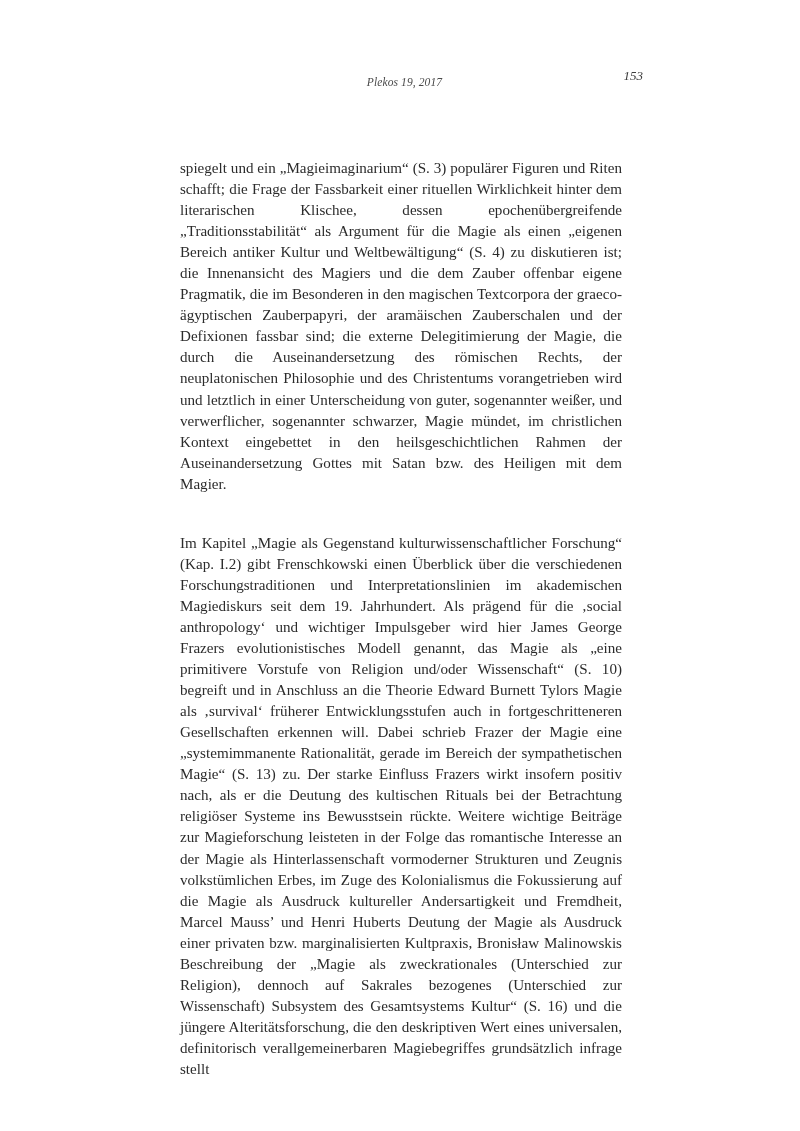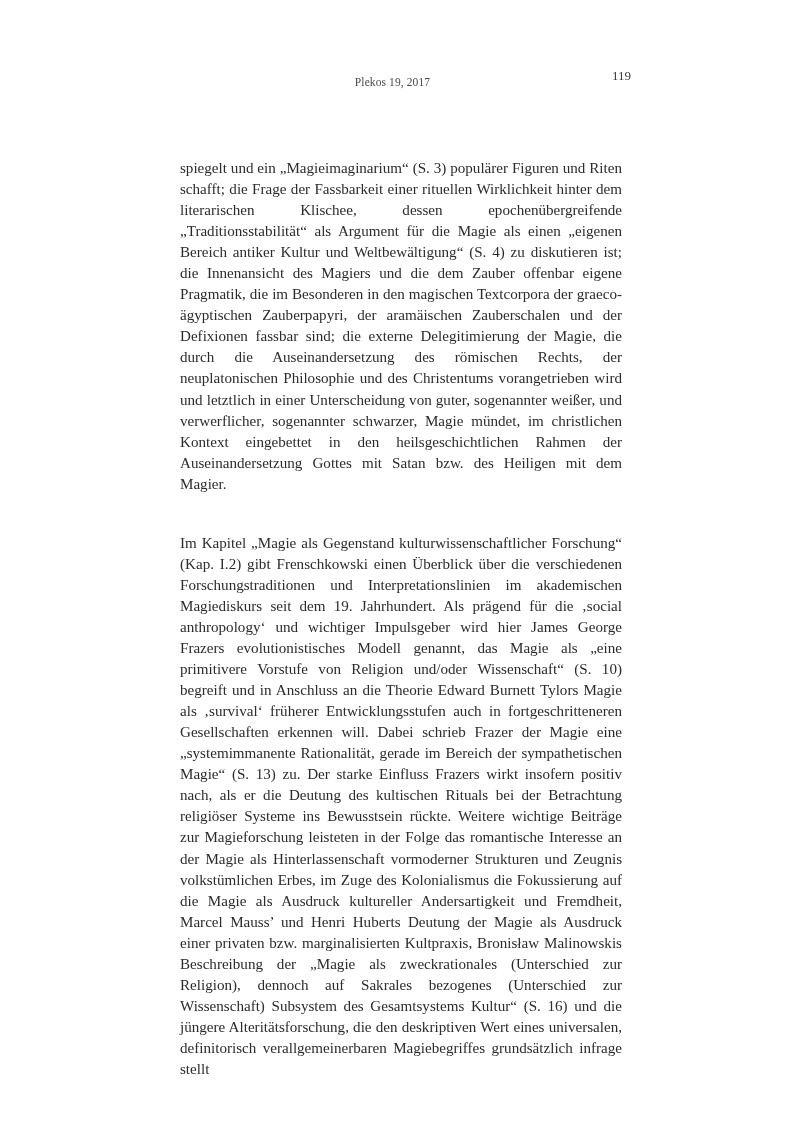--- a/index.html
+++ b/index.html
@@ -18,26 +18,27 @@
     overflow: hidden;
     font-family: "Liberation Serif", "DejaVu Serif", serif;
     color: #2e2e2e;
     -webkit-font-smoothing: antialiased;
   }
 
   
   .running-head {
     position: absolute;
     top: 72px;
-    left: 155px;
+    left: 167px;
     width: 475px;
     height: 20px;
     font-size: 11.5px;
     line-height: 20px;
     color: #4a4a4a;
+    font-style: italic;
   }
 
   .running-head .journal-line {
     position: absolute;
     left: 0;
     right: 0;
     text-align: center;
     letter-spacing: 0.1px;
   }
 
@@ -85,21 +86,21 @@
     margin-top: 13px;
   }
 </style>
 </head>
 <body>
 
 <div class="page">
 
   <div class="running-head">
     <div class="journal-line">Plekos 19, 2017</div>
-    <div class="folio">119</div>
+    <div class="folio">153</div>
   </div>
 
   <div class="textblock">
     <p>spiegelt und ein „Magieimaginarium“ (S. 3) populärer Figuren und Riten schafft; die Frage der Fassbarkeit einer rituellen Wirklichkeit hinter dem literarischen Klischee, dessen epochenübergreifende „Traditionsstabilität“ als Argument für die Magie als einen „eigenen Bereich antiker Kultur und Weltbewältigung“ (S. 4) zu diskutieren ist; die Innenansicht des Magiers und die dem Zauber offenbar eigene Pragmatik, die im Besonderen in den magischen Textcorpora der graeco-ägyptischen Zauberpapyri, der aramäischen Zauberschalen und der Defixionen fassbar sind; die externe Delegitimierung der Magie, die durch die Auseinandersetzung des römischen Rechts, der neuplatonischen Philosophie und des Christentums vorangetrieben wird und letztlich in einer Unterscheidung von guter, sogenannter weißer, und verwerflicher, sogenannter schwarzer, Magie mündet, im christlichen Kontext eingebettet in den heilsgeschichtlichen Rahmen der Auseinandersetzung Gottes mit Satan bzw. des Heiligen mit dem Magier.</p>
     <p class="flush-last">Im Kapitel „Magie als Gegenstand kulturwissenschaftlicher Forschung“ (Kap. I.2) gibt Frenschkowski einen Überblick über die verschiedenen Forschungstraditionen und Interpretationslinien im akademischen Magiediskurs seit dem 19. Jahrhundert. Als prägend für die ‚social anthropology‘ und wichtiger Impulsgeber wird hier James George Frazers evolutionistisches Modell genannt, das Magie als „eine primitivere Vorstufe von Religion und/oder Wissenschaft“ (S. 10) begreift und in Anschluss an die Theorie Edward Burnett Tylors Magie als ‚survival‘ früherer Entwicklungsstufen auch in fortgeschritteneren Gesellschaften erkennen will. Dabei schrieb Frazer der Magie eine „systemimmanente Rationalität, gerade im Bereich der sympathetischen Magie“ (S. 13) zu. Der starke Einfluss Frazers wirkt insofern positiv nach, als er die Deutung des kultischen Rituals bei der Betrachtung religiöser Systeme ins Bewusstsein rückte. Weitere wichtige Beiträge zur Magieforschung leisteten in der Folge das romantische Interesse an der Magie als Hinterlassenschaft vormoderner Strukturen und Zeugnis volkstümlichen Erbes, im Zuge des Kolonialismus die Fokussierung auf die Magie als Ausdruck kultureller Andersartigkeit und Fremdheit, Marcel Mauss’ und Henri Huberts Deutung der Magie als Ausdruck einer privaten bzw. marginalisierten Kultpraxis, Bronisław Malinowskis Beschreibung der „Magie als zweckrationales (Unterschied zur Religion), dennoch auf Sakrales bezogenes (Unterschied zur Wissenschaft) Subsystem des Gesamtsystems Kultur“ (S. 16) und die jüngere Alteritätsforschung, die den deskriptiven Wert eines universalen, definitorisch verallgemeinerbaren Magiebegriffes grundsätzlich infrage stellt</p>
   </div>
 
 </div>
 
 </body></html>

